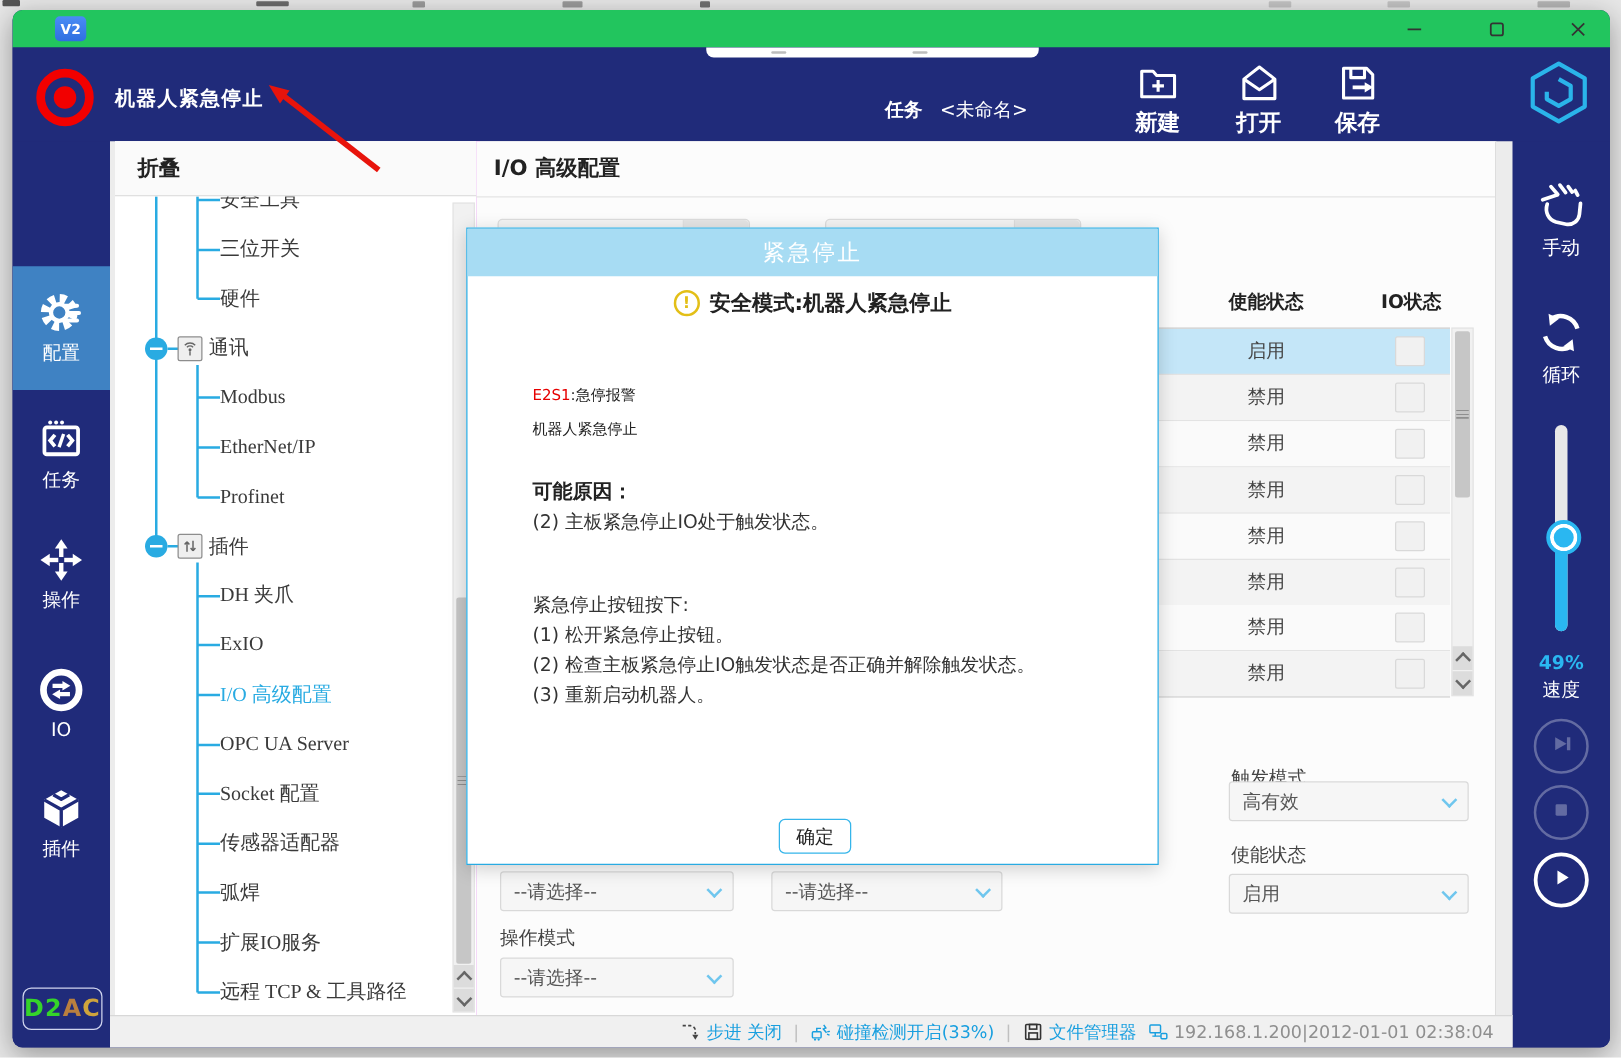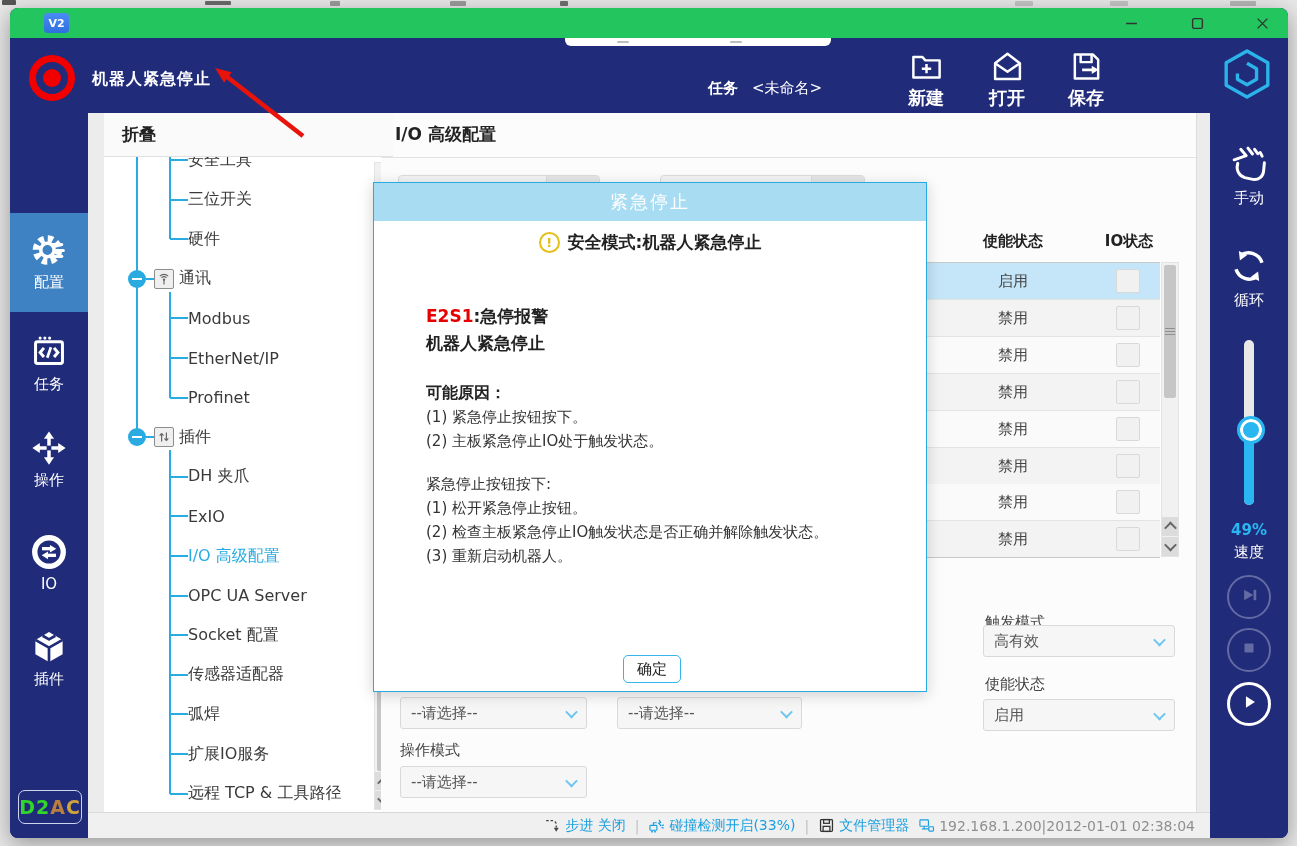--- a/index.html
+++ b/index.html
@@ -68,21 +68,21 @@
   .run-btn{position:absolute;left:17px;width:44px;height:44px;border-radius:50%;box-sizing:border-box;
     display:flex;align-items:center;justify-content:center;cursor:pointer;}
   .run-btn.dim{border:2px solid rgba(255,255,255,.30);color:rgba(255,255,255,.30);}
   .run-btn.lit{border:3px solid #fff;color:#fff;}
   .run-btn svg{width:26px;height:26px;}
 
   
   #workspace{position:absolute;left:78px;top:105px;width:1122px;bottom:0;background:#ececec;}
 
   
-  #tree-panel{position:absolute;left:16px;top:0;width:292px;bottom:26px;background:#fff;border-right:3px solid #d946ef;box-sizing:border-box;}
+  #tree-panel{position:absolute;left:4px;top:0;width:292px;bottom:26px;background:#fff;border-right:3px solid #d946ef;box-sizing:border-box;font-family:Liberation Serif, serif;}
   #tree-header{position:absolute;left:0;top:0;right:0;height:44px;background:#fafafa;border-bottom:1px solid #e0e0e0;
     display:flex;align-items:center;padding-left:18px;font-size:17px;font-weight:700;color:#222;box-sizing:border-box;z-index:3;}
   #tree-body{position:absolute;left:0;top:44px;right:0;bottom:0;overflow:hidden;}
   .tline{position:absolute;background:#29abe2;}
   .tree-item{position:absolute;height:24px;display:flex;align-items:center;font-size:16px;color:#3a3a3a;cursor:pointer;white-space:nowrap;}
   .tree-item.active{color:#29abe2;}
   .node-toggle{position:absolute;width:18px;height:18px;border-radius:50%;background:#29abe2;cursor:pointer;}
   .node-toggle::after{content:"";position:absolute;left:4px;top:8px;width:10px;height:2px;background:#fff;}
   .node-icon{position:absolute;width:20px;height:20px;border:1px solid #8d8d8d;border-radius:2px;background:#efefef;
     display:flex;align-items:center;justify-content:center;color:#666;box-sizing:border-box;}
@@ -126,21 +126,21 @@
 
   
   #estop-dialog{position:absolute;left:363px;top:174px;width:552px;height:508px;background:#fff;
     border:1px solid #29abe2;box-shadow:0 3px 14px rgba(0,0,0,.18);z-index:40;}
   #dialog-titlebar{position:absolute;left:0;top:0;right:0;height:38px;background:#a7dcf3;
     display:flex;align-items:center;justify-content:center;color:#fff;font-size:18px;letter-spacing:2px;}
   #dialog-alert{position:absolute;left:0;top:48px;right:0;display:flex;align-items:center;justify-content:center;gap:8px;
     font-size:17px;font-weight:700;color:#222;}
   #warn-icon{width:21px;height:21px;border:2.5px solid #e3bf17;border-radius:50%;box-sizing:border-box;
     display:flex;align-items:center;justify-content:center;color:#e3bf17;font-size:13px;font-weight:700;}
-  #dialog-error{position:absolute;left:52px;top:120px;font-size:17px;font-weight:700;color:#222;line-height:27px;}
+  #dialog-error{position:absolute;left:52px;top:120px;font-size:12px;font-weight:400;color:#222;line-height:27px;}
   #dialog-error .code{color:#e60000;}
   .dlg-block{position:absolute;left:52px;font-size:15px;color:#333;line-height:24px;}
   .dlg-block .t{font-weight:700;color:#222;font-size:16px;}
   #dialog-ok{position:absolute;left:249px;top:472px;width:58px;height:28px;background:#fff;border:1.5px solid #35b5ea;border-radius:5px;
     font-size:15px;color:#222;display:flex;align-items:center;justify-content:center;cursor:pointer;box-sizing:border-box;}
   #annot-arrow{position:absolute;left:185px;top:50px;width:125px;height:88px;z-index:60;pointer-events:none;}
 </style>
 </head>
 <body>
 
@@ -530,21 +530,20 @@
     <div id="dialog-alert">
       <span id="warn-icon">!</span>
       <span>安全模式:机器人紧急停止</span>
     </div>
     <div id="dialog-error">
       <div><span class="code">E2S1</span><span>:急停报警</span></div>
       <div>机器人紧急停止</div>
     </div>
     <div class="dlg-block" style="top:198px;">
       <div class="t">可能原因：</div>
-      <div>(1) 紧急停止按钮按下。</div>
       <div>(2) 主板紧急停止IO处于触发状态。</div>
     </div>
     <div class="dlg-block" style="top:289px;">
       <div>紧急停止按钮按下:</div>
       <div>(1) 松开紧急停止按钮。</div>
       <div>(2) 检查主板紧急停止IO触发状态是否正确并解除触发状态。</div>
       <div>(3) 重新启动机器人。</div>
     </div>
     <div id="dialog-ok">确定</div>
   </div>

